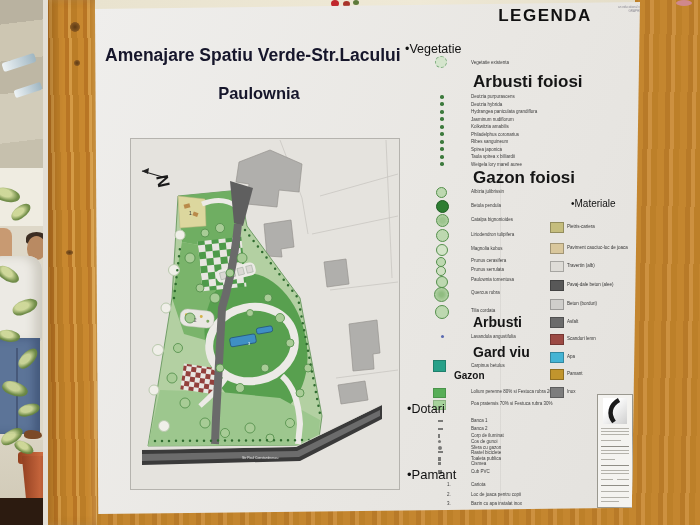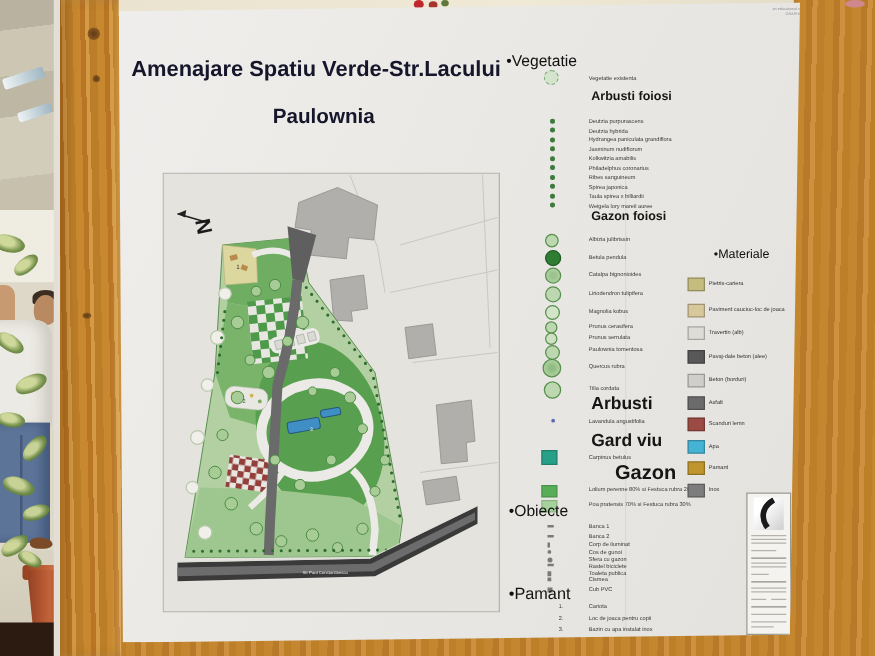--- a/index.html
+++ b/index.html
@@ -30,21 +30,21 @@
      box-shadow:inset 6px 0 8px rgba(80,40,0,.25), inset -4px 0 6px rgba(255,230,180,.25)}
   .knot{background:radial-gradient(#5d3a14,#8a5a22 70%,transparent 75%);border-radius:50%}
   .ceil-top{left:95px;top:0;width:540px;height:13px;background:linear-gradient(90deg,#e9e3cf,#efe9d6 60%,#e4ddc8)}
   .flower{border-radius:50%}
   .corner-dark{left:0;top:498px;width:46px;height:27px;background:#2c1b10}
   
   .poster{left:95px;top:0;width:545px;height:514px;background:linear-gradient(115deg,#efeeec,#e9e7e3 55%,#e4e2de);
      clip-path:polygon(0% 1.75%,100% 0.4%,98.5% 98.8%,0.6% 100%)}
   .pt{position:absolute;color:#16162b;font-weight:bold}
   .small{position:absolute;font-size:4.5px;line-height:5px;color:#3a3a3a;white-space:nowrap}
-  .head1{position:absolute;font-size:10px;font-weight:bold;color:#151515;white-space:nowrap}
+  .head1{position:absolute;font-size:17px;font-weight:bold;color:#151515;white-space:nowrap}
   .bullhead{position:absolute;font-size:12.5px;font-weight:normal;color:#111;white-space:nowrap}
   .wm{position:absolute;font-size:3px;line-height:3.6px;color:#8f8d95;text-align:right;white-space:nowrap}
   
   .sym{position:absolute}
   .sym-exist{left:340px;top:56px;width:10px;height:10px;border:1px dashed #7fae7f;border-radius:50%;background:#d5e5cd}
   .sh{width:3.5px;height:3.5px;background:#3d7a3d;border-radius:50%;left:345px}
   .s0{top:95px}.s1{top:102px}.s2{top:110px}.s3{top:117px}.s4{top:125px}.s5{top:132px}.s6{top:140px}.s7{top:147px}.s8{top:155px}.s9{top:162px}
   .tr{border:1px solid #55904c;border-radius:50%;background:#bdd8b0;left:341px}
   .t0{top:187px;width:9px;height:9px}
   .t1{top:200px;width:11px;height:11px;background:#2e7d32;border-color:#1f5c23}
@@ -263,20 +263,21 @@
       <path d="M12,33 L36,40" stroke="#222" stroke-width="1.3" fill="none"></path>
       <path d="M12,33 L19,30 L18,36 Z" fill="#222"></path>
       <text x="28" y="48" font-size="17" font-weight="bold" fill="#1a1a1a" transform="rotate(78 33 42)">N</text>
     </g>
 
     <text x="59" y="77" font-size="5" fill="#333">1</text>
     <text x="64" y="184" font-size="4.5" fill="#555">2</text>
     <text x="118" y="207" font-size="4" fill="#ffffff">3</text>
   </svg>
 
+  <div class="pt" style="left:360px;top:6px;width:180px;text-align:center;font-size:17px;letter-spacing:1.5px;color:#111">LEGENDA</div>
 
   <div class="bullhead" style="left:310px;top:42px"><span>•</span><span>Vegetatie</span></div>
 
   <span class="sym sym-exist"></span>
   <div class="small" style="left:376px;top:60px">Vegetatie existenta</div>
 
   <div class="head1" style="left:378px;top:72px">Arbusti foiosi</div>
   <span class="sym sh s0"></span>
     <span class="sym sh s1"></span>
     <span class="sym sh s2"></span>
@@ -322,27 +323,27 @@
 
   <div class="head1" style="left:378px;top:314px;font-size:14px">Arbusti</div>
   <span class="sym pl"></span>
   <div class="small" style="left:376px;top:334px">Lavandula angustifolia</div>
 
   <div class="head1" style="left:378px;top:344px;font-size:14px">Gard viu</div>
   <span class="sym gv-sw" style="background: rgb(39, 160, 136);"></span>
 
   <div class="small" style="left:376px;top:363px">Carpinus betulus</div>
 
-  <div class="head1" style="left:397px;top:370px;font-size:16px">Gazon</div>
+  <div class="head1" style="left:359px;top:370px;font-size:10px">Gazon</div>
   <span class="sym gz g0" style="background: rgb(88, 174, 88);"></span>
   <span class="sym gz g1" style="background: rgb(166, 211, 155);"></span>
   <div class="small" style="left:376px;top:389px">Lolium perenne 80% si Festuca rubra 20%</div>
   <div class="small" style="left:376px;top:401px">Poa pratensis 70% si Festuca rubra 30%</div>
 
-  <div class="bullhead" style="left:312px;top:402px"><span>•</span><span>Obiecte</span></div>
+  <div class="bullhead" style="left:312px;top:402px"><span>•</span><span>Dotari</span></div>
   <span class="sym ob o0"></span>
     <span class="sym ob o1"></span>
     <span class="sym ob o2"></span>
     <span class="sym ob o3"></span>
     <span class="sym ob o4"></span>
     <span class="sym ob o5"></span>
     <span class="sym ob o6"></span>
     <span class="sym ob o7"></span>
     <span class="sym ob o8"></span>
   <div class="small" style="left:376px;top:418px">Banca 1</div>

